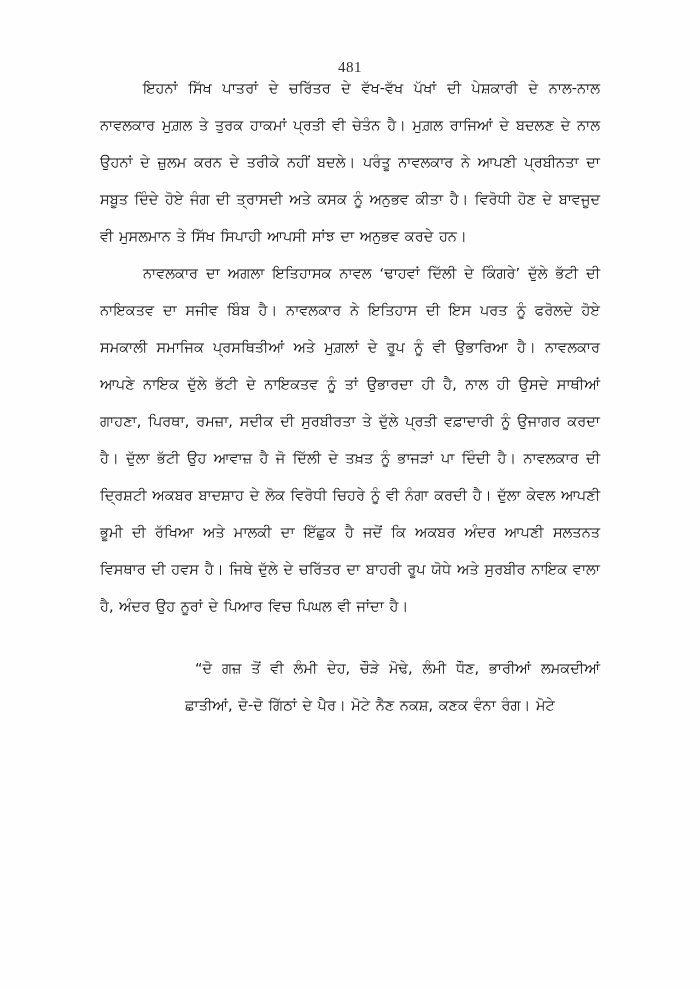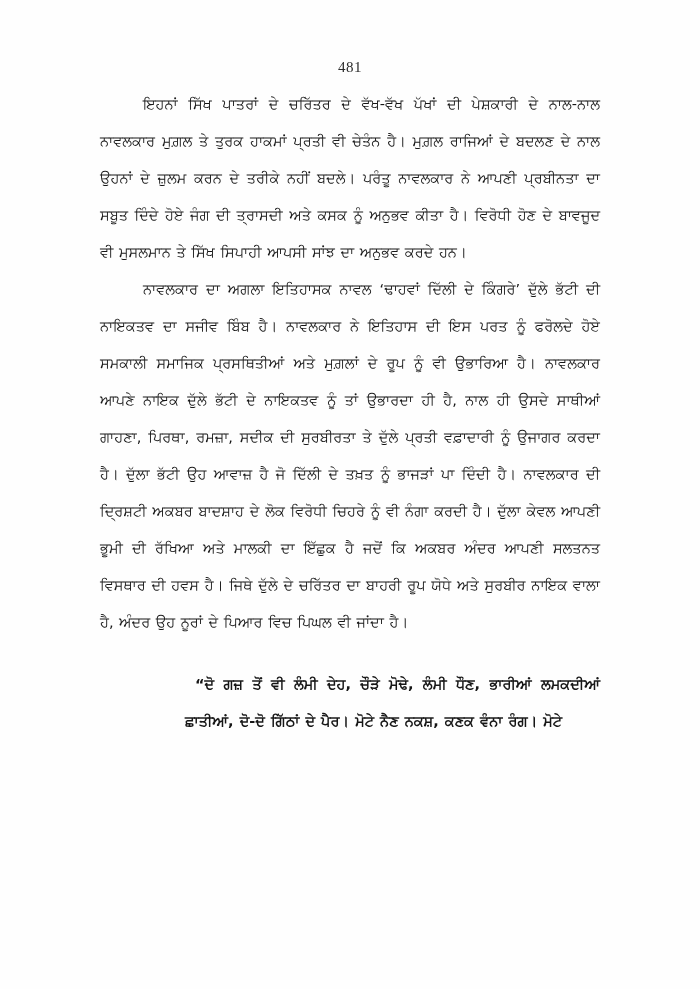--- a/index.html
+++ b/index.html
@@ -31,21 +31,21 @@
     text-align: center;
     font-family: "Liberation Serif", serif;
     font-size: 15px;
     color: #2b2b2b;
     letter-spacing: 0.5px;
     margin-top: 23px;
   }
 
   .body-text {
     position: absolute;
-    top: 86px;
+    top: 70px;
     left: 100px;
     width: 500px;
   }
 
   p.para {
     margin: 0 0 0 0;
     text-align: justify;
     text-justify: inter-word;
     font-size: 14.5px;
     line-height: 37px;
@@ -62,21 +62,20 @@
     margin-top: 25px;
     margin-left: 85px;
     width: 415px;
     text-align: justify;
     font-size: 14.5px;
     line-height: 37px;
     color: #161616;
     text-indent: 10px;
     text-align-last: left;
     word-spacing: 1px;
-    font-weight: bold;
   }
 </style>
 </head>
 <body>
 
 <div class="page">
 
   <div class="page-number">481</div>
 
   <div class="body-text">

